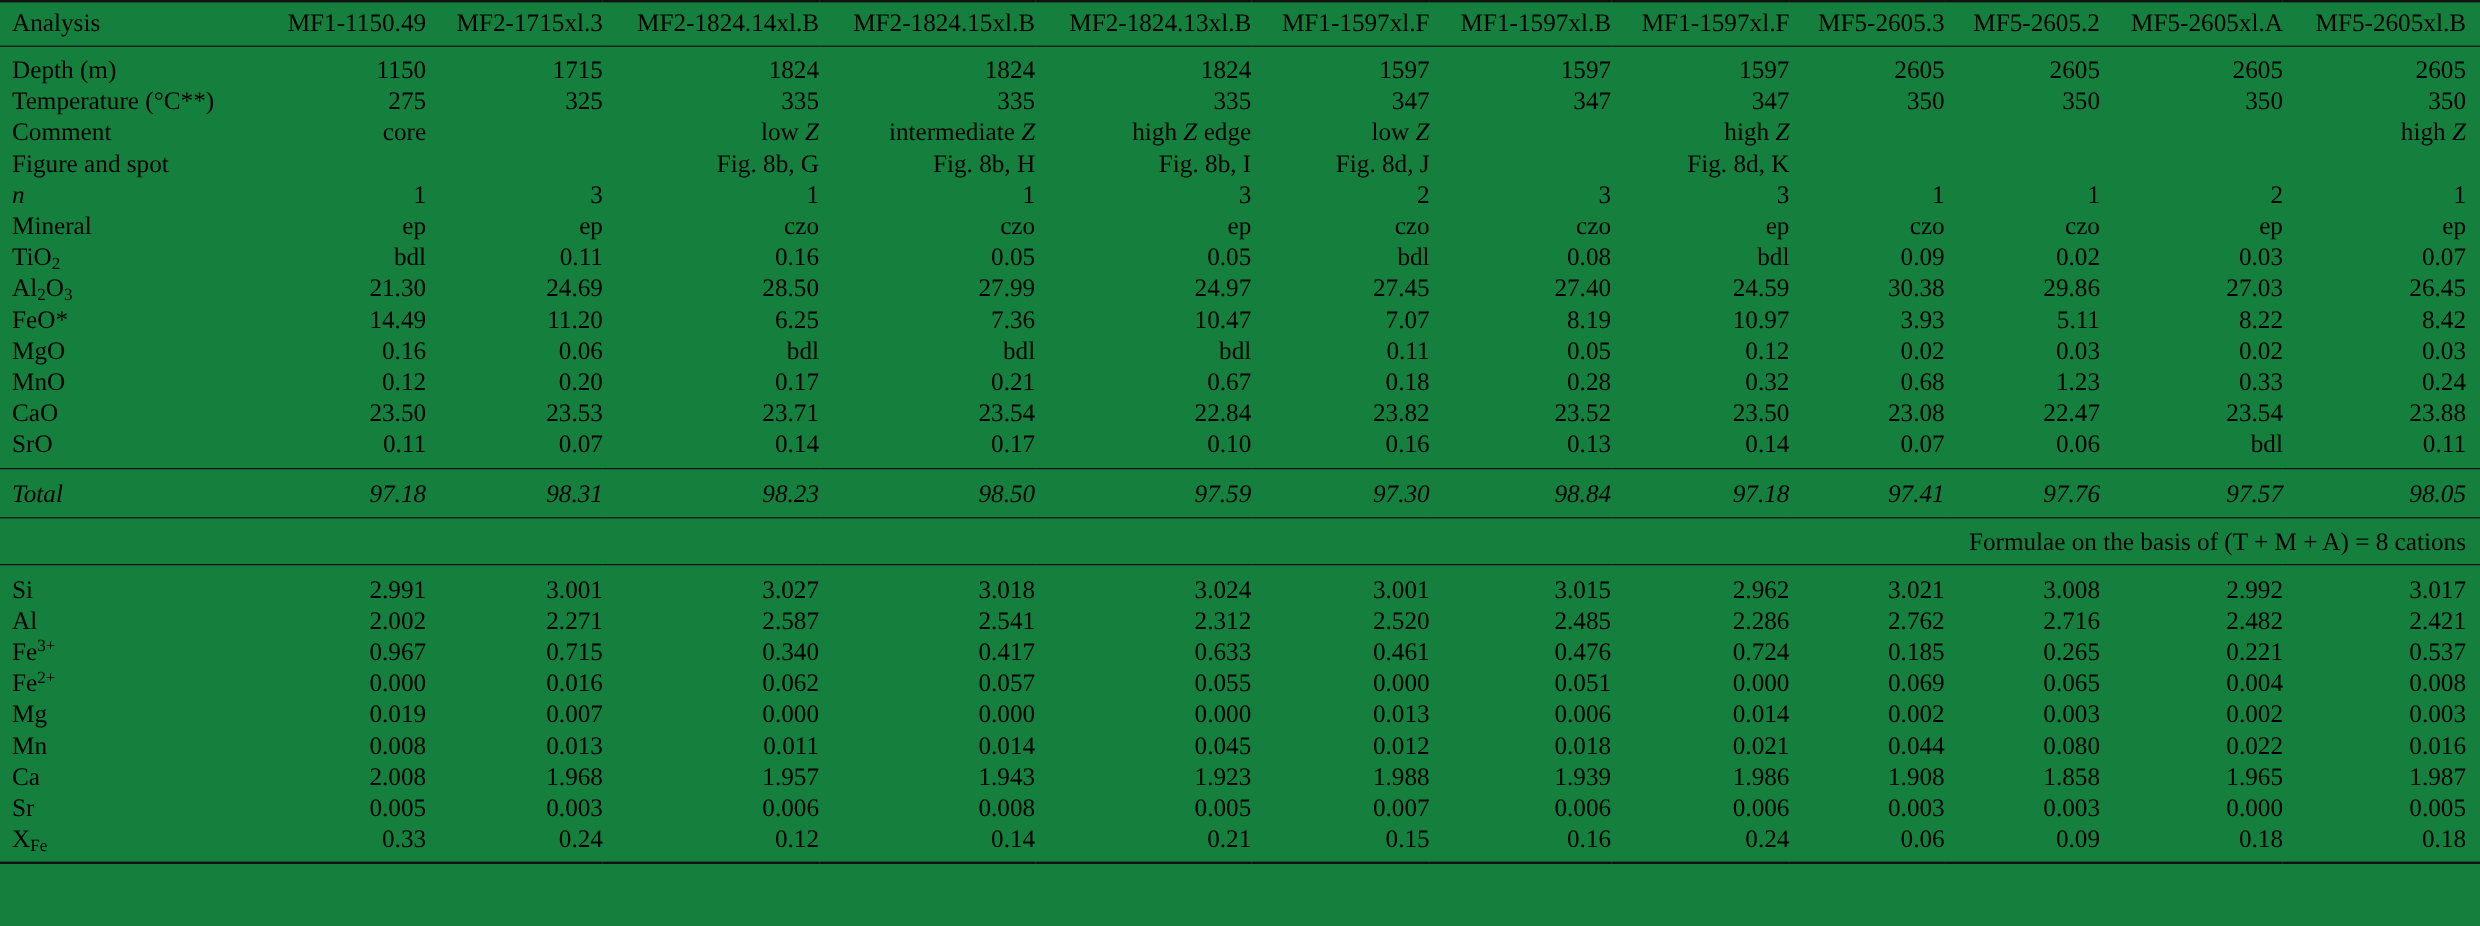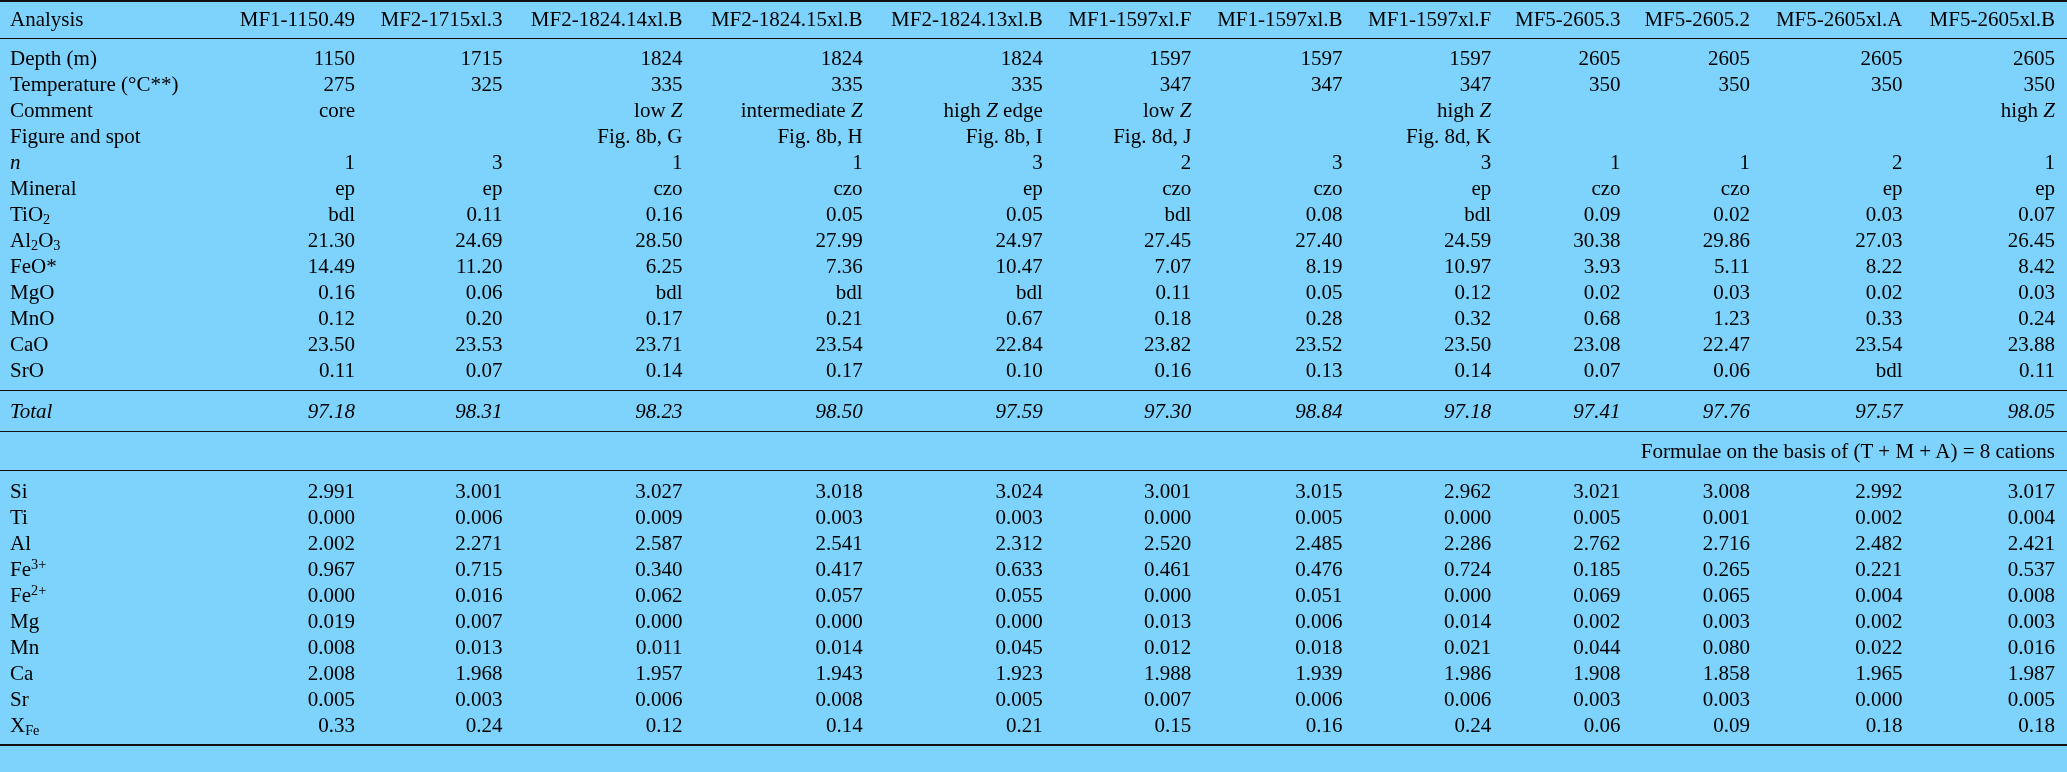--- a/index.html
+++ b/index.html
@@ -4,21 +4,21 @@
 <style>
   html, body {
     margin: 0;
     padding: 0;
     background: #ffffff;
   }
   .page {
     width: 2067px;
     height: 772px;
     box-sizing: border-box;
-    background: #7dd3fc;
+    background: #15803d;
     color: #000000;
     font-family: "Liberation Serif", "DejaVu Serif", serif;
     font-size: 21px;
     overflow: hidden;
   }
   table.analysis-table {
     width: 100%;
     border-collapse: collapse;
     border-top: 2px solid #111;
     border-bottom: 2px solid #111;
@@ -303,35 +303,20 @@
           <td>3.024</td>
           <td>3.001</td>
           <td>3.015</td>
           <td>2.962</td>
           <td>3.021</td>
           <td>3.008</td>
           <td>2.992</td>
           <td>3.017</td>
         </tr>
         <tr>
-          <td>Ti</td>
-          <td>0.000</td>
-          <td>0.006</td>
-          <td>0.009</td>
-          <td>0.003</td>
-          <td>0.003</td>
-          <td>0.000</td>
-          <td>0.005</td>
-          <td>0.000</td>
-          <td>0.005</td>
-          <td>0.001</td>
-          <td>0.002</td>
-          <td>0.004</td>
-        </tr>
-        <tr>
           <td>Al</td>
           <td>2.002</td>
           <td>2.271</td>
           <td>2.587</td>
           <td>2.541</td>
           <td>2.312</td>
           <td>2.520</td>
           <td>2.485</td>
           <td>2.286</td>
           <td>2.762</td>

